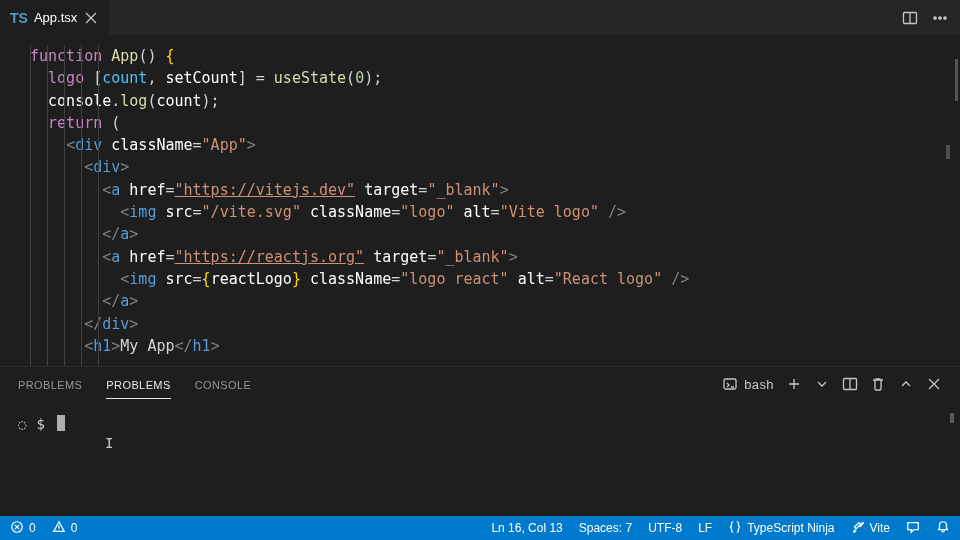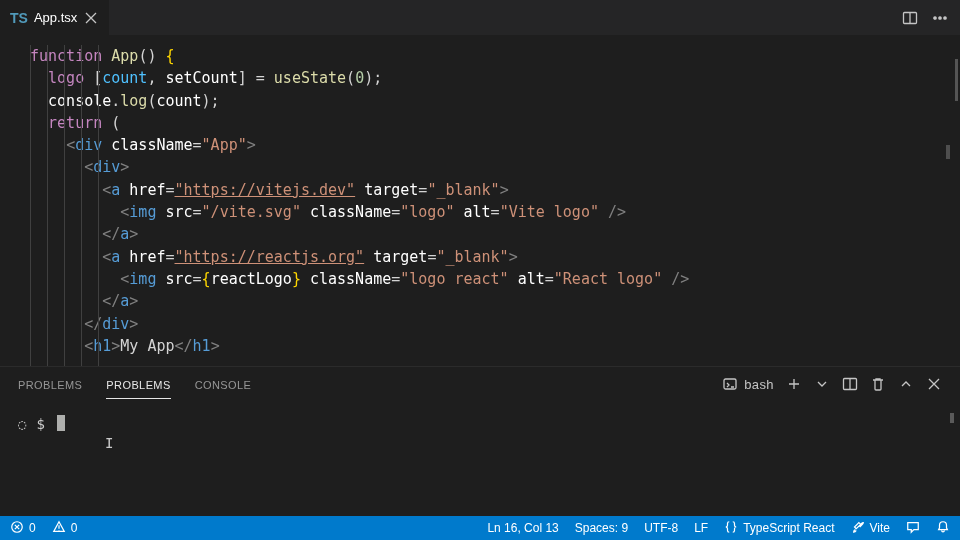--- a/index.html
+++ b/index.html
@@ -179,28 +179,28 @@
     </div>
     <div class="item">
       <span><svg viewBox="0 0 16 16">
             <path d="M8 2l6 11H2z"></path>
             <path d="M8 6v4M8 12v.5"></path>
           </svg></span>
       <span>0</span>
     </div>
     <div class="grow"></div>
     <div class="item">Ln 16, Col 13</div>
-    <div class="item">Spaces: 9</div>
+    <div class="item">Spaces: 7</div>
     <div class="item">UTF-8</div>
     <div class="item">LF</div>
     <div class="item">
       <span><svg viewBox="0 0 16 16">
             <path d="M6 2c-1 0-2 1-2 2v2c0 1-1 2-2 2 1 0 2 1 2 2v2c0 1 1 2 2 2M10 2c1 0 2 1 2 2v2c0 1 1 2 2 2-1 0-2 1-2 2v2c0 1-1 2-2 2"></path>
           </svg></span>
-      <span>TypeScript React</span>
+      <span>TypeScript Ninja</span>
     </div>
     <div class="item">
       <span><svg viewBox="0 0 16 16">
             <path d="M5 11c-2 1-2 3-2 3s2 0 3-2M9 7l3-3c1-1 2-1 2-1s0 1-1 2l-3 3M6 10l-2-2 5-5 2 2z"></path>
           </svg></span>
       <span>Vite</span>
     </div>
     <div class="item">
       <span><svg viewBox="0 0 16 16">
             <path d="M2 3h12v8H9l-3 3v-3H2z"></path>

